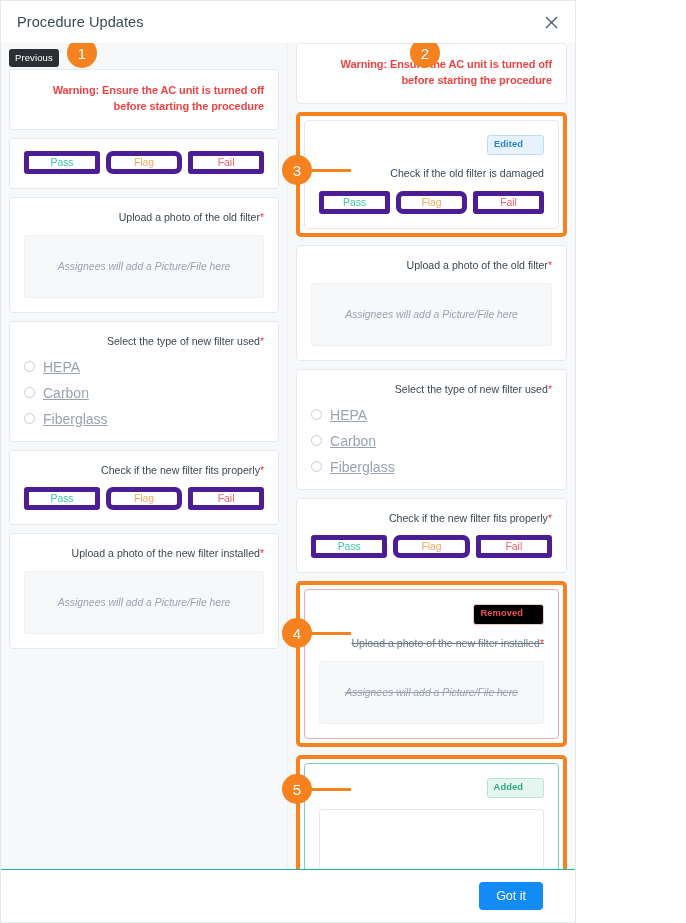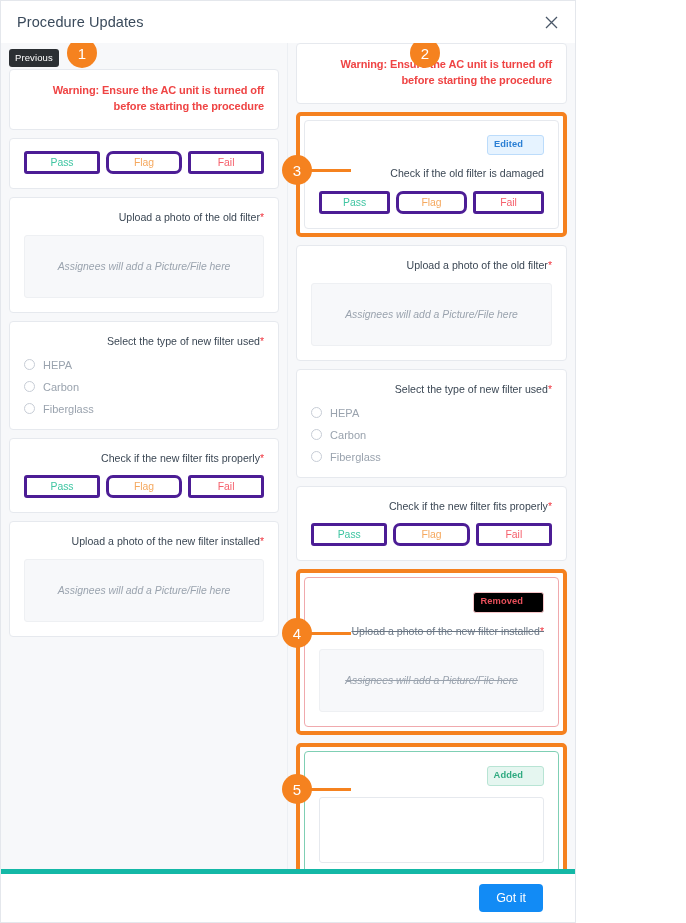--- a/index.html
+++ b/index.html
@@ -89,21 +89,21 @@
     font-size: 10.6px; color: #3b4754; line-height: 1.4;
     margin-bottom: 10px; display: block;
   }
   .req { color: #f0353f; font-size: 10.5px; }
 
   
   .pff { display: flex; gap: 6px; }
   .pff > div {
     flex: 1 1 0;
     height: 23px;
-    border: 3px solid #4c1d95;
+    border: 5px solid #4c1d95;
     border-radius: 3px;
     display: flex; align-items: center; justify-content: center;
     font-size: 10.4px;
     background: #fff;
     cursor: pointer;
   }
   .pff .pass { color: #3fc5a2; }
   .pff .flag { color: #f5a85e; border-radius: 7px; }
   .pff .fail { color: #f5606c; }
 
@@ -126,21 +126,21 @@
     display: flex; align-items: center; justify-content: center;
   }
   
   .radios { display: flex; flex-direction: column; gap: 10px; margin-top: 2px; }
   .radio-row { display: flex; align-items: center; gap: 8px; }
   .radio-dot {
     width: 11px; height: 11px; border-radius: 50%;
     border: 1px solid #c7cdd6; background: #fff;
     flex: 0 0 11px;
   }
-  .radio-label { font-size: 11px; color: #9aa3ae; }
+  .radio-label { font-size: 14px; color: #9aa3ae; text-decoration: underline; }
 
   
   .badge {
     display: inline-block;
     font-size: 9.3px; line-height: 1;
     padding: 4px 20px 5px 6px;
     border-radius: 3px;
     margin-bottom: 11px;
     font-weight: bold;
     letter-spacing: .1px;
@@ -178,21 +178,21 @@
     position: absolute;
     height: 3px; background: #f5821f;
     z-index: 15;
   }
   
   .modal-footer {
     flex: 0 0 53px; height: 53px;
     background: #fff;
     display: flex; align-items: center; justify-content: flex-end;
     padding-right: 32px;
-    border-top: 5px solid #14b8a6;
+    border-top: 1px solid #14b8a6;
   }
   .got-it {
     background: #128bf5;
     color: #fff;
     border: none;
     border-radius: 4px;
     font-size: 12.5px;
     padding: 7px 17px;
     cursor: pointer;
     font-family: "Liberation Sans", sans-serif;

